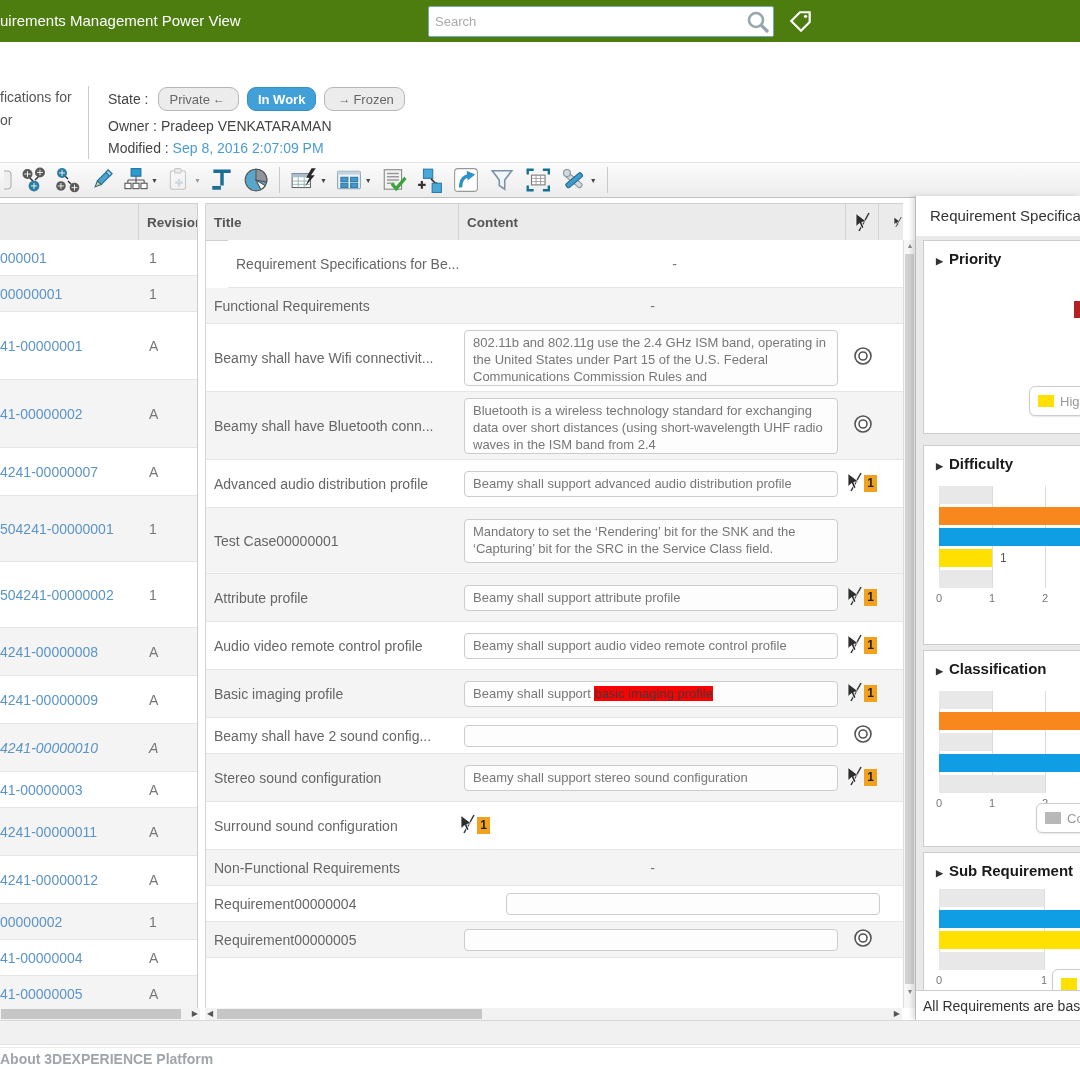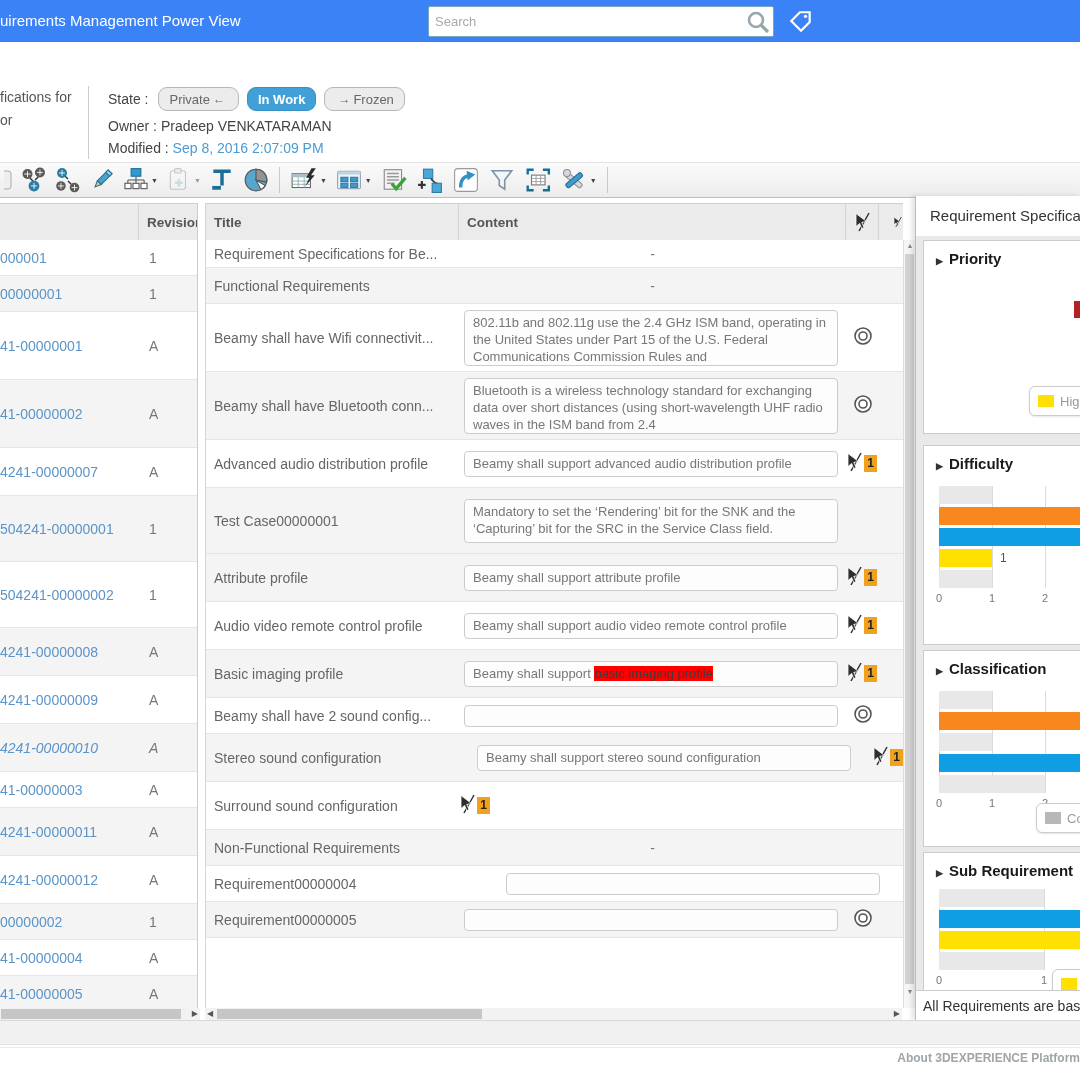--- a/index.html
+++ b/index.html
@@ -1,19 +1,19 @@
 <!DOCTYPE html>
 <html><head>
 <meta charset="utf-8">
 <style>
   html,body{margin:0;padding:0;background:#fff;}
   #app{position:relative;width:1080px;height:1080px;overflow:hidden;background:#fff;
        font-family:"Liberation Sans",sans-serif;color:#444;}
   
-  .topbar{position:absolute;left:0;top:0;width:1080px;height:42px;background:#3b82f6;}
+  .topbar{position:absolute;left:0;top:0;width:1080px;height:42px;background:#4d7c0f;}
   .tb-title{position:absolute;left:0;top:0;line-height:42px;font-size:15px;color:#fff;white-space:nowrap;}
   .searchbox{position:absolute;left:428px;top:6px;width:344px;height:29px;background:#fff;
              border:1px solid #7aa7c0;border-radius:2px;display:flex;align-items:center;}
   .searchbox input{flex:1;border:none;outline:none;font-size:13px;color:#333;padding:0 6px;
                    font-family:"Liberation Sans",sans-serif;background:transparent;}
   .searchbox input::placeholder{color:#aaa;}
   .mag{width:30px;height:26px;display:flex;align-items:center;justify-content:center;cursor:pointer;}
   .tagicon{position:absolute;left:788px;top:9px;width:26px;height:26px;cursor:pointer;}
   
   .infobar{position:absolute;left:0;top:85px;width:915px;height:76px;font-size:14px;color:#555;}
@@ -94,21 +94,21 @@
   .sw{width:16px;height:12px;margin-right:6px;flex:none;}
   .sliver{position:absolute;}
   .panel-status{position:absolute;left:0;bottom:0;width:165px;height:30px;background:#fff;
                 border-top:1px solid #ccc;line-height:30px;padding-left:7px;font-size:14px;color:#333;
                 white-space:nowrap;overflow:hidden;z-index:6;box-sizing:border-box;}
   
   .footband{position:absolute;left:0;top:1020px;width:1080px;height:23px;background:#f1f1f1;
             border-top:1px solid #d8d8d8;}
   .hair1{position:absolute;left:0;top:1044px;width:1080px;height:1px;background:#e3e3e3;}
   .hair2{position:absolute;left:0;top:1047px;width:1080px;height:1px;background:#ececec;}
-  .about{position:absolute;left:0;top:1051px;width:1080px;text-align:right;font-size:12px;
+  .about{position:absolute;left:0;top:1051px;width:1080px;text-align:left;font-size:14px;
          font-weight:bold;color:#9fa5a8;cursor:pointer;}
 </style>
 </head>
 <body>
 
 <div id="app">
 
   <header class="topbar">
     <div class="tb-title">uirements Management Power View</div>
     <div class="searchbox">
@@ -371,21 +371,21 @@
             </svg>
           </div>
         <div class="th" style="width:24px;border-right:none;padding-left:14px" id="hicon2">
             <svg width="18" height="20" viewBox="0 0 18 20">
               <line x1="15" y1="1" x2="5" y2="19" stroke="#333" stroke-width="1.5"></line>
               <polygon points="2,1.5 12.5,9.5 7.8,10.4 10,15.6 7.8,16.6 5.6,11.4 2,14.6" fill="#2e2e2e" stroke="#fff" stroke-width="0.8"></polygon>
             </svg>
           </div>
       </div>
       <div class="rows" id="rows-right">
-          <div class="trow" style="height: 28px;">
+          <div class="trow" style="height: 48px; margin-left: 22px;">
             <div class="tcell">Requirement Specifications for Be...</div>
             <div class="ccell">
               <div class="cdash">-</div>
             </div>
             <div class="icell"></div>
             <div class="xcell"></div>
           </div>
           <div class="trow alt" style="height: 36px;">
             <div class="tcell">Functional Requirements</div>
             <div class="ccell">
@@ -490,21 +490,21 @@
               <div class="cbox" style="height:22px"></div>
             </div>
             <div class="icell" style="justify-content: center;">
               <span><svg width="22" height="22" viewBox="0 0 22 22">
                   <circle cx="11" cy="11" r="8" fill="#fff" stroke="#555" stroke-width="1.6"></circle>
                   <circle cx="11" cy="11" r="4" fill="#fff" stroke="#555" stroke-width="1.6"></circle>
                 </svg></span>
             </div>
             <div class="xcell"></div>
           </div>
-          <div class="trow alt" style="height: 48px; gap: 13px;">
+          <div class="trow alt" style="height: 48px;">
             <div class="tcell">Stereo sound configuration</div>
             <div class="ccell">
               <div class="cbox" style="height:26px">Beamy shall support stereo sound configuration</div>
             </div>
             <div class="icell">
               <span><svg width="18" height="20" viewBox="0 0 18 20">
                   <line x1="15" y1="1" x2="5" y2="19" stroke="#333" stroke-width="1.5"></line>
                   <polygon points="2,1.5 12.5,9.5 7.8,10.4 10,15.6 7.8,16.6 5.6,11.4 2,14.6" fill="#2e2e2e" stroke="#fff" stroke-width="0.8"></polygon>
                 </svg></span>
               <span class="badge">1</span>

